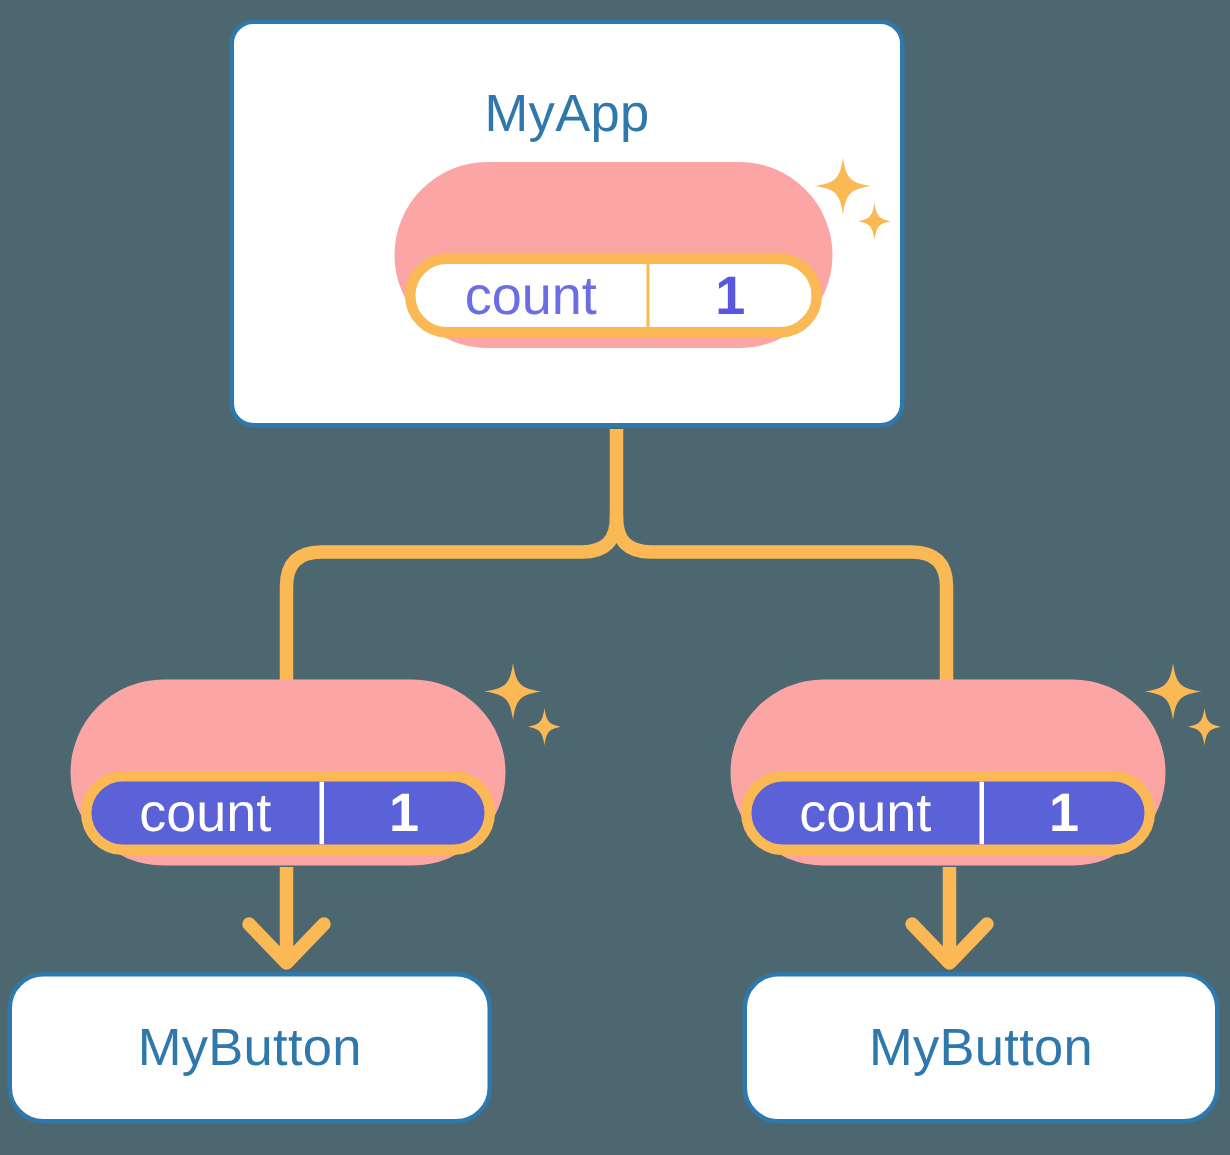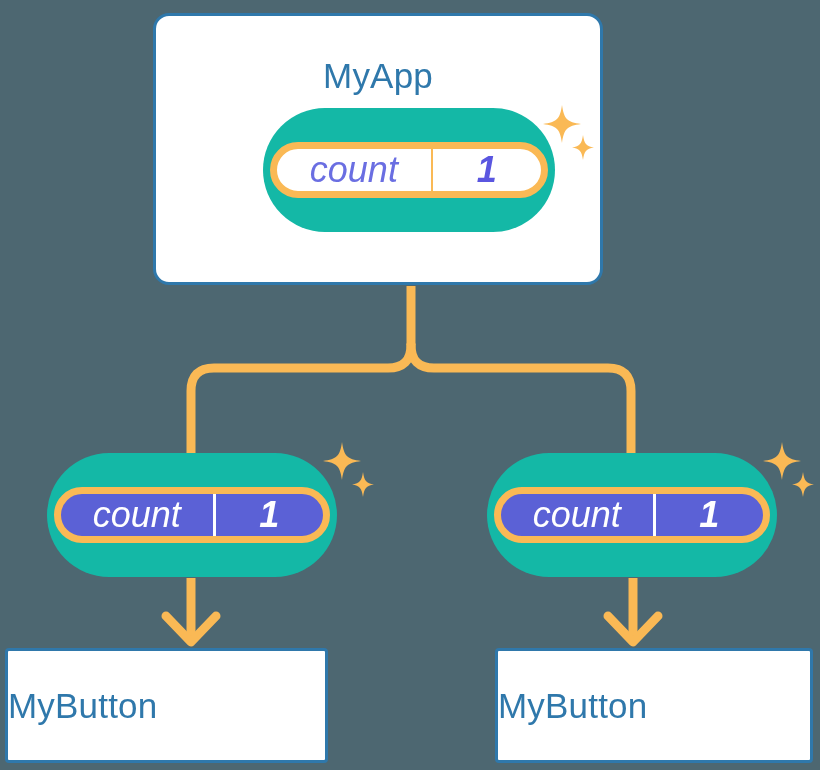--- a/index.html
+++ b/index.html
@@ -39,24 +39,25 @@
     box-sizing: border-box;
   }
   #app-card {
     left: 153px;
     top: 13px;
     width: 450px;
     height: 272px;
     border-radius: 16px;
   }
   .btn-card {
-    height: 115px;
-    border-radius: 4px;
+    height: 101px;
+    border-radius: 24px;
     display: flex;
     align-items: center;
+    justify-content: center;
   }
   #btn-card-left {
     left: 5px;
     top: 648px;
     width: 323px;
   }
   #btn-card-right {
     left: 495px;
     top: 648px;
     width: 318px;
@@ -79,24 +80,23 @@
     font-weight: 400;
     letter-spacing: 0.2px;
   }
 
   
   .pill {
     position: absolute;
     box-sizing: border-box;
     border-radius: 999px;
     display: flex;
-    align-items: center;
-    background: #14b8a6;          
+    align-items: flex-end;
+    background: #fca5a5;          
     padding: 7px;
-    font-style: italic;
   }
   .pill-inner {
     flex: 1 1 auto;
     display: flex;
     align-items: stretch;
     border-radius: 999px;
     border: 7px solid #fab955;    
     box-sizing: border-box;
     overflow: hidden;
   }

